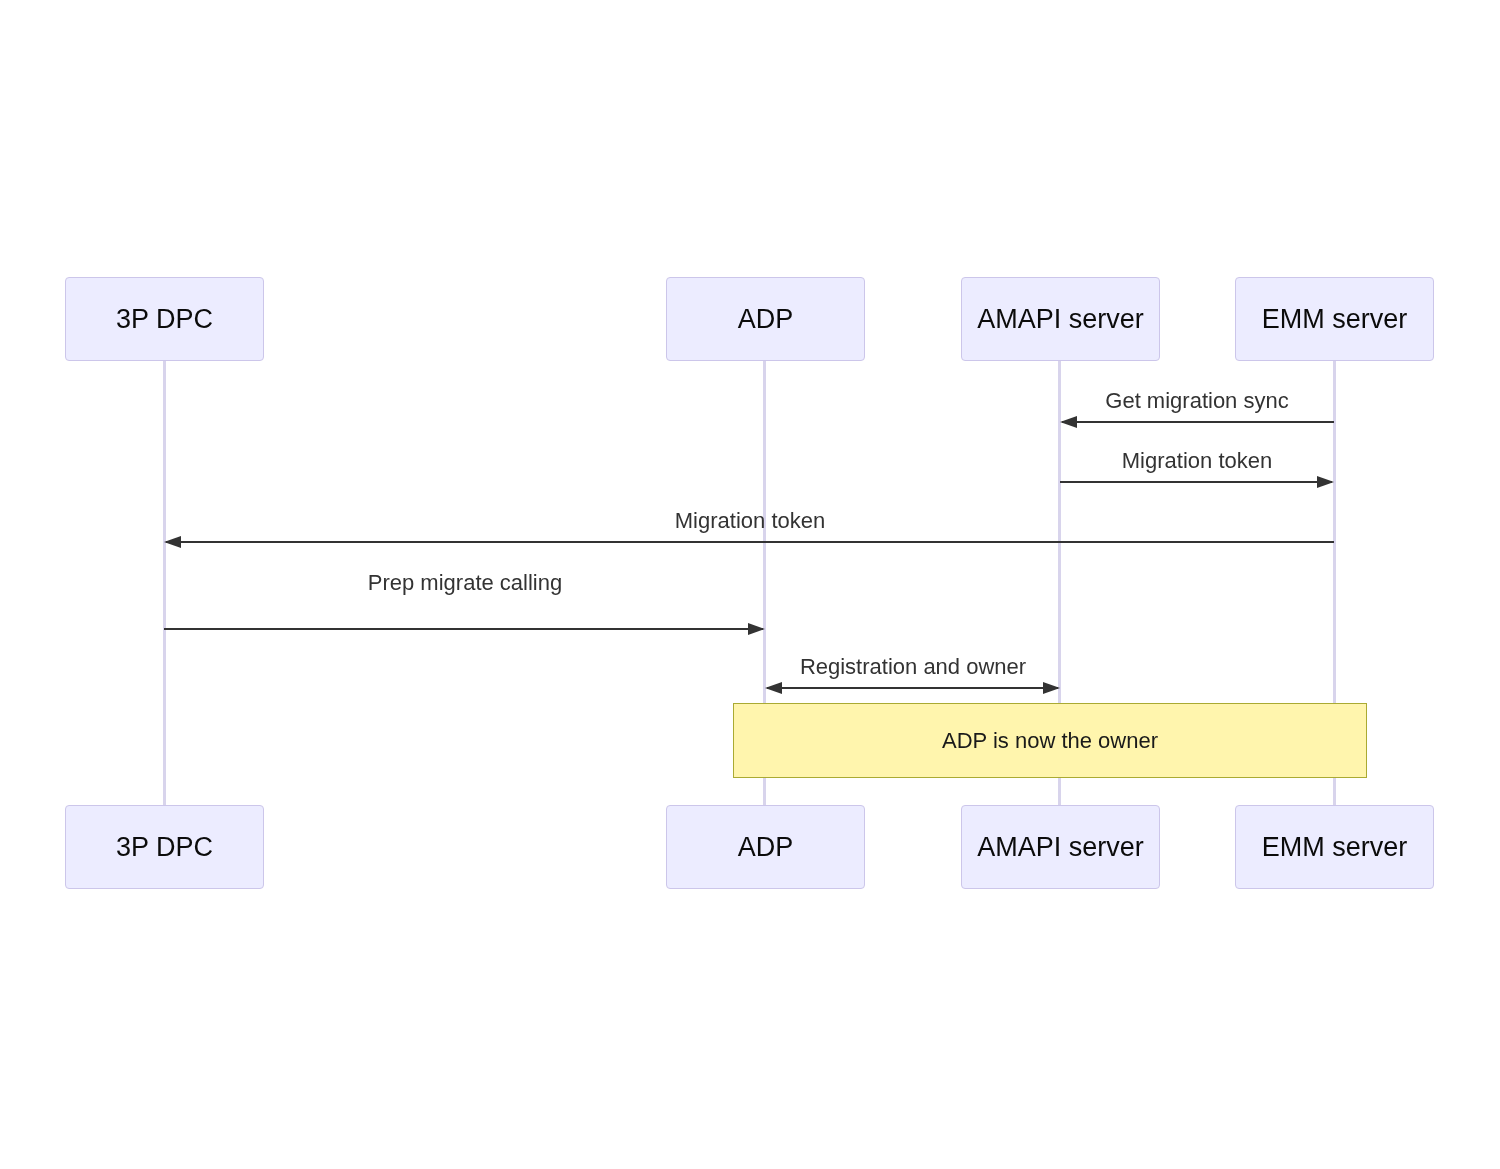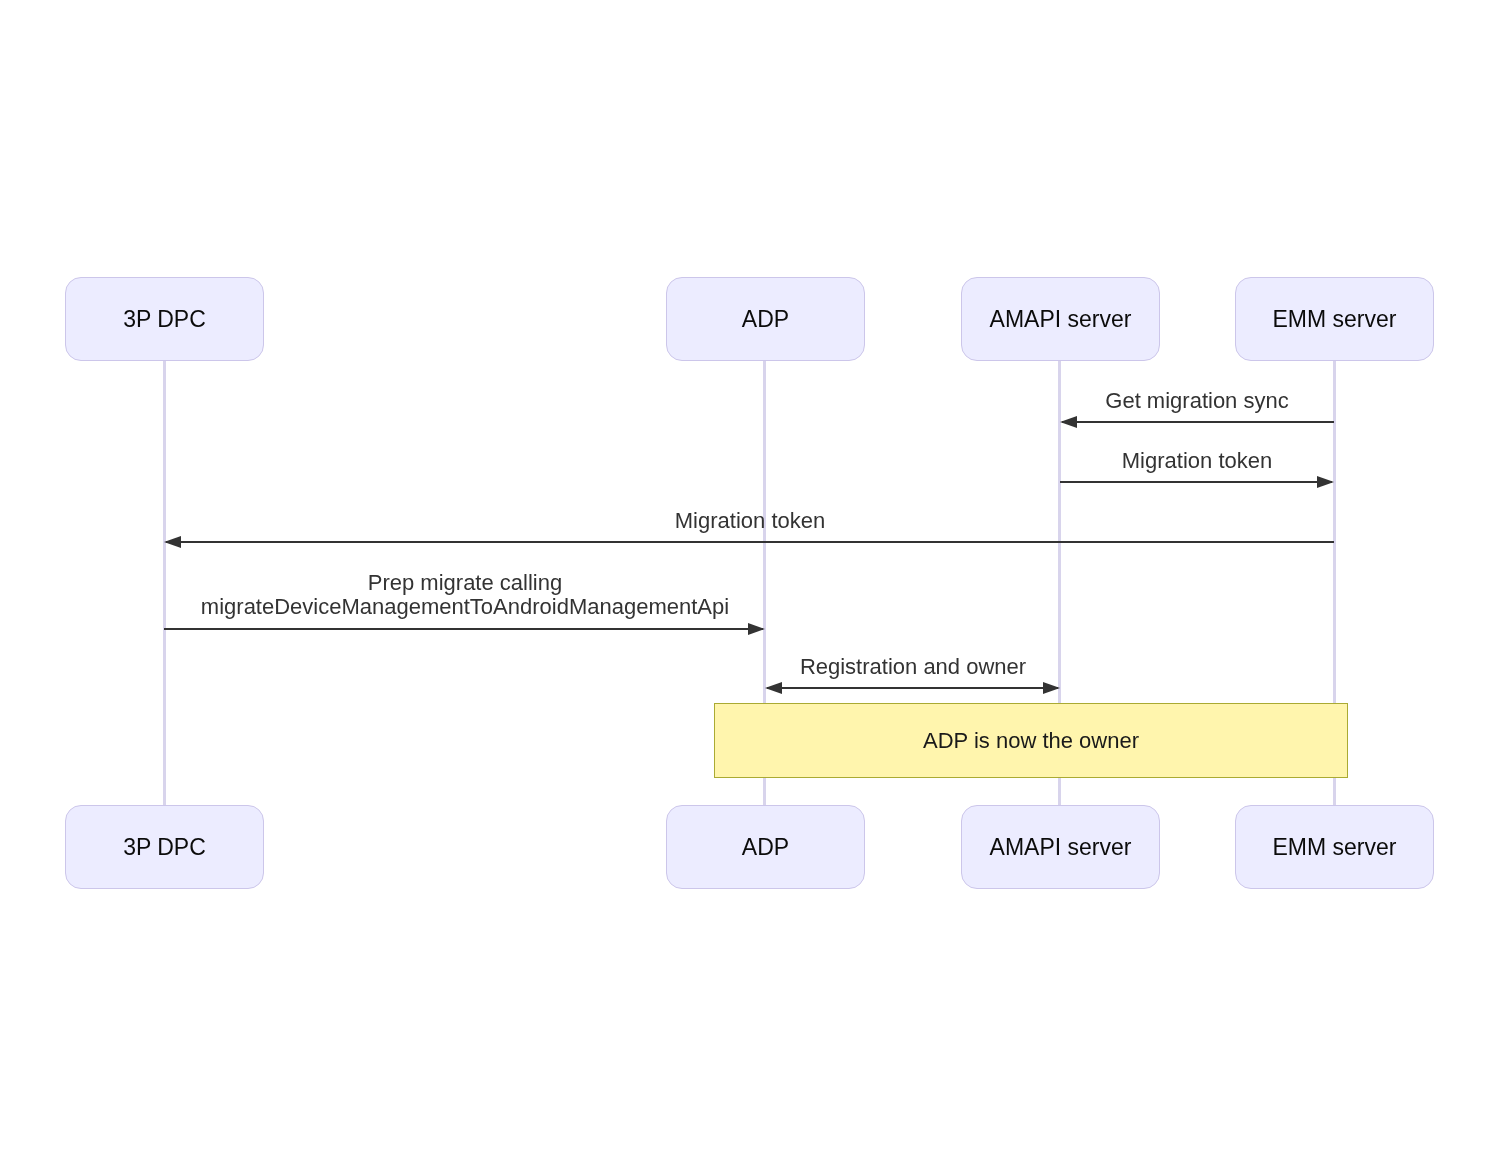--- a/index.html
+++ b/index.html
@@ -14,25 +14,25 @@
     height: 1169px;
     background: #ffffff;
     overflow: hidden;
   }
   .actor-box {
     position: absolute;
     width: 197px;
     height: 82px;
     background: #ECECFF;
     border: 1px solid #CCC6EA;
-    border-radius: 16px;
+    border-radius: 4px;
     display: flex;
     align-items: center;
     justify-content: center;
-    font-size: 23px;
+    font-size: 27px;
     color: #0b0b0b;
     box-sizing: content-box;
   }
   .lifeline {
     position: absolute;
     width: 3px;
     background: #D8D4EC;
   }
   .msg-label {
     position: absolute;
@@ -110,34 +110,33 @@
 
   <div>
     <div class="msg-label" style="left:750px; top:509px;">Migration token</div>
     <div class="msg-line" style="left:166px; top:541px; width:1168px;"></div>
     <div class="head-left" style="left:164px; top:536px;"></div>
   </div>
 
   <div>
     <div class="msg-label" style="left:465px; top:571px;">
       <span>Prep migrate calling</span>
-      <span>migrateDeviceManagementToAndroidManagementApi</span>
     </div>
     <div class="msg-line" style="left:164px; top:628px; width:599px;"></div>
     <div class="head-right" style="left:748px; top:623px;"></div>
   </div>
 
   <div>
     <div class="msg-label" style="left:913px; top:655px;">Registration and owner</div>
     <div class="msg-line" style="left:767px; top:687px; width:291px;"></div>
     <div class="head-left" style="left:765px; top:682px;"></div>
     <div class="head-right" style="left:1043px; top:682px;"></div>
   </div>
 
-  <div class="note" style="left:714px; top:703px; width:634px; height:75px;">
+  <div class="note" style="left:733px; top:703px; width:634px; height:75px;">
     <span>ADP is now the owner</span>
   </div>
 
   <div class="actor-box" style="left:65px; top:805px;">
     <span>3P DPC</span>
   </div>
   <div class="actor-box" style="left:666px; top:805px;">
     <span>ADP</span>
   </div>
   <div class="actor-box" style="left:961px; top:805px;">

